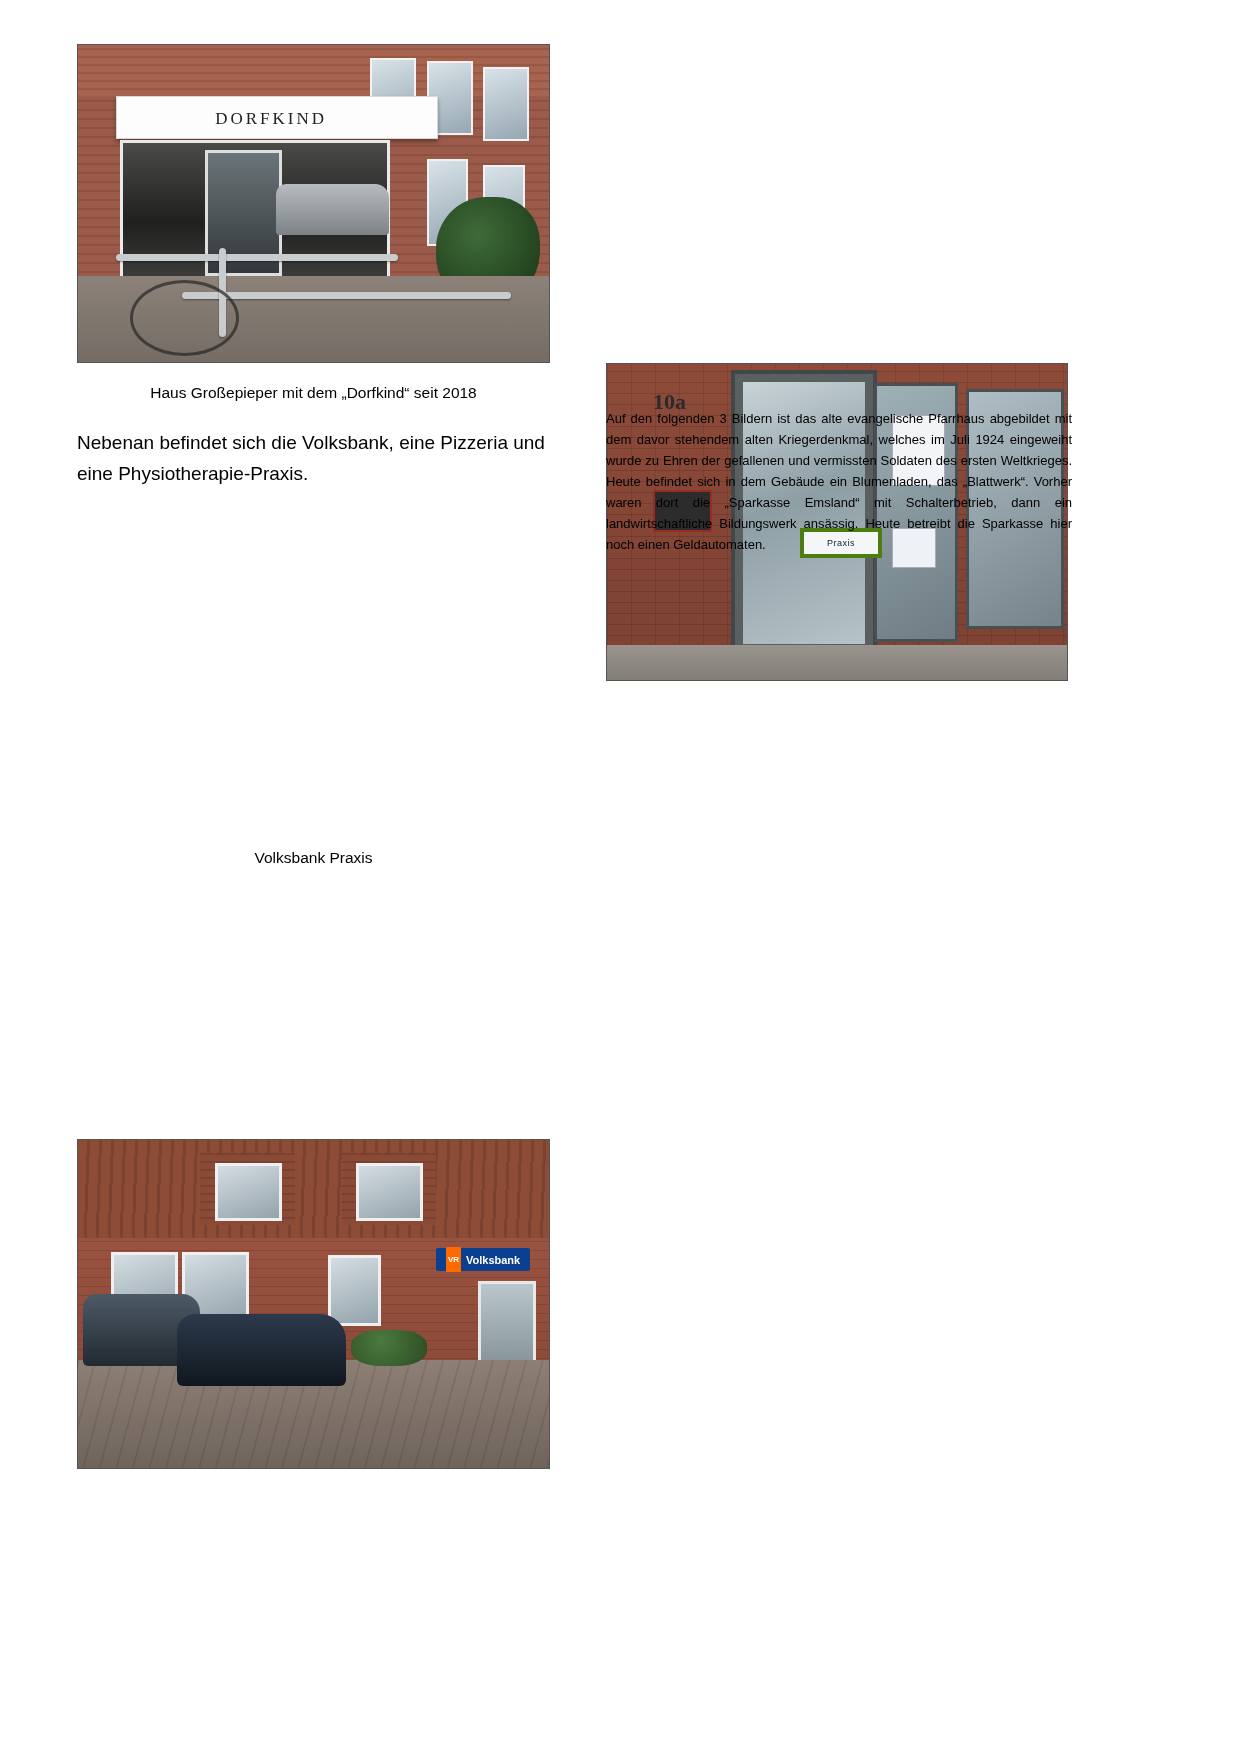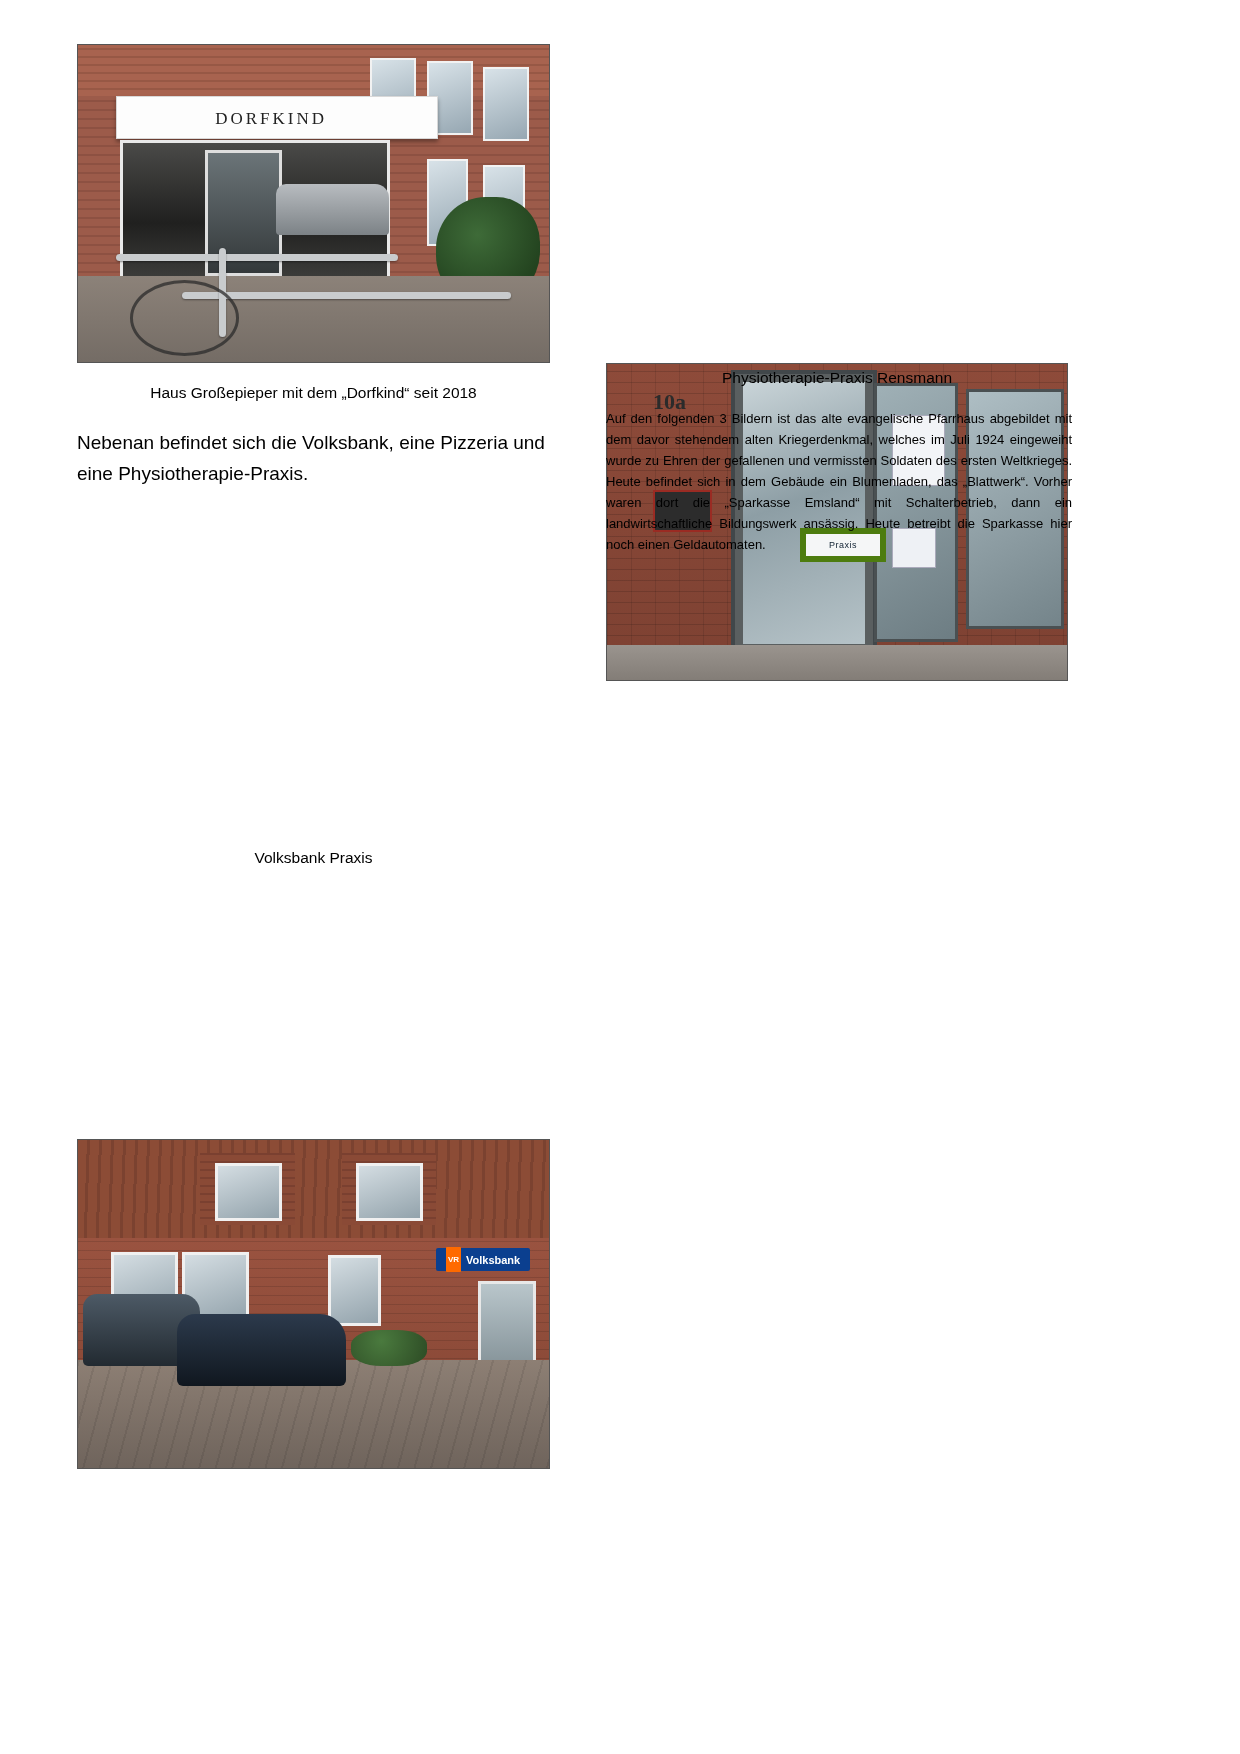--- a/index.html
+++ b/index.html
@@ -157,21 +157,21 @@
   .p2-poster {
     left: 62%; top: 16%; width: 11%; height: 22%;
     background: #f2f4f7; border: 1px solid #aab;
   }
   .p2-poster2 {
     left: 62%; top: 52%; width: 9%; height: 12%;
     background: #eef1f5; border: 1px solid #aab;
   }
   .p2-praxis {
     left: 42%; top: 52%; width: 16%; height: 7%;
-    background: #f5f6f7; border: 6px solid #4d7c0f;
+    background: #f5f6f7; border: 4px solid #4d7c0f;
     font-size: 9px; display: flex; align-items: center; justify-content: center;
     color: #123; letter-spacing: .5px;
   }
   .p2-ground {
     left: 0; right: 0; bottom: 0; height: 11%;
     background: linear-gradient(180deg,#9a948e,#837d77);
   }
 
   
   .p3-sky { inset: 0; background: linear-gradient(#c3ccd3,#d5dade); }
@@ -270,21 +270,20 @@
       <div class="lay p2-sidelight"></div>
       <div class="lay p2-rightwin"></div>
 
       <div class="lay p2-mailbox"></div>
       <div class="lay p2-poster"></div>
       <div class="lay p2-poster2"></div>
       <div class="lay p2-praxis">Praxis</div>
       <div class="lay p2-ground"></div>
     </div>
   </div>
-  <div class="caption abs" style="left:606px; top:368px; width:462px;">Physiotherapie-Praxis Rensmann</div>
 
   <div class="bodytext-left abs" style="left:77px; top:428px; width:480px;">Nebenan befindet sich die Volksbank, eine Pizzeria und eine Physiotherapie-Praxis.</div>
 
   <div class="bodytext abs" style="left:606px; top:408px; width:466px;">Auf den folgenden 3 Bildern ist das alte evangelische Pfarrhaus abgebildet mit dem davor stehendem alten Kriegerdenkmal, welches im Juli 1924 eingeweiht wurde zu Ehren der gefallenen und vermissten Soldaten des ersten Weltkrieges. Heute befindet sich in dem Gebäude ein Blumenladen, das „Blattwerk“. Vorher waren dort die „Sparkasse Emsland“  mit Schalterbetrieb, dann ein  landwirtschaftliche Bildungswerk ansässig. Heute betreibt die Sparkasse hier noch einen Geldautomaten.</div>
 
   <div class="photo abs" style="left:77px; top:502px; width:473px; height:330px;">
     <div class="photo-inner">
       <div class="lay p3-sky"></div>
       <div class="lay p3-roof"></div>
       <div class="lay p3-dormer" style="left:26%;"></div>

